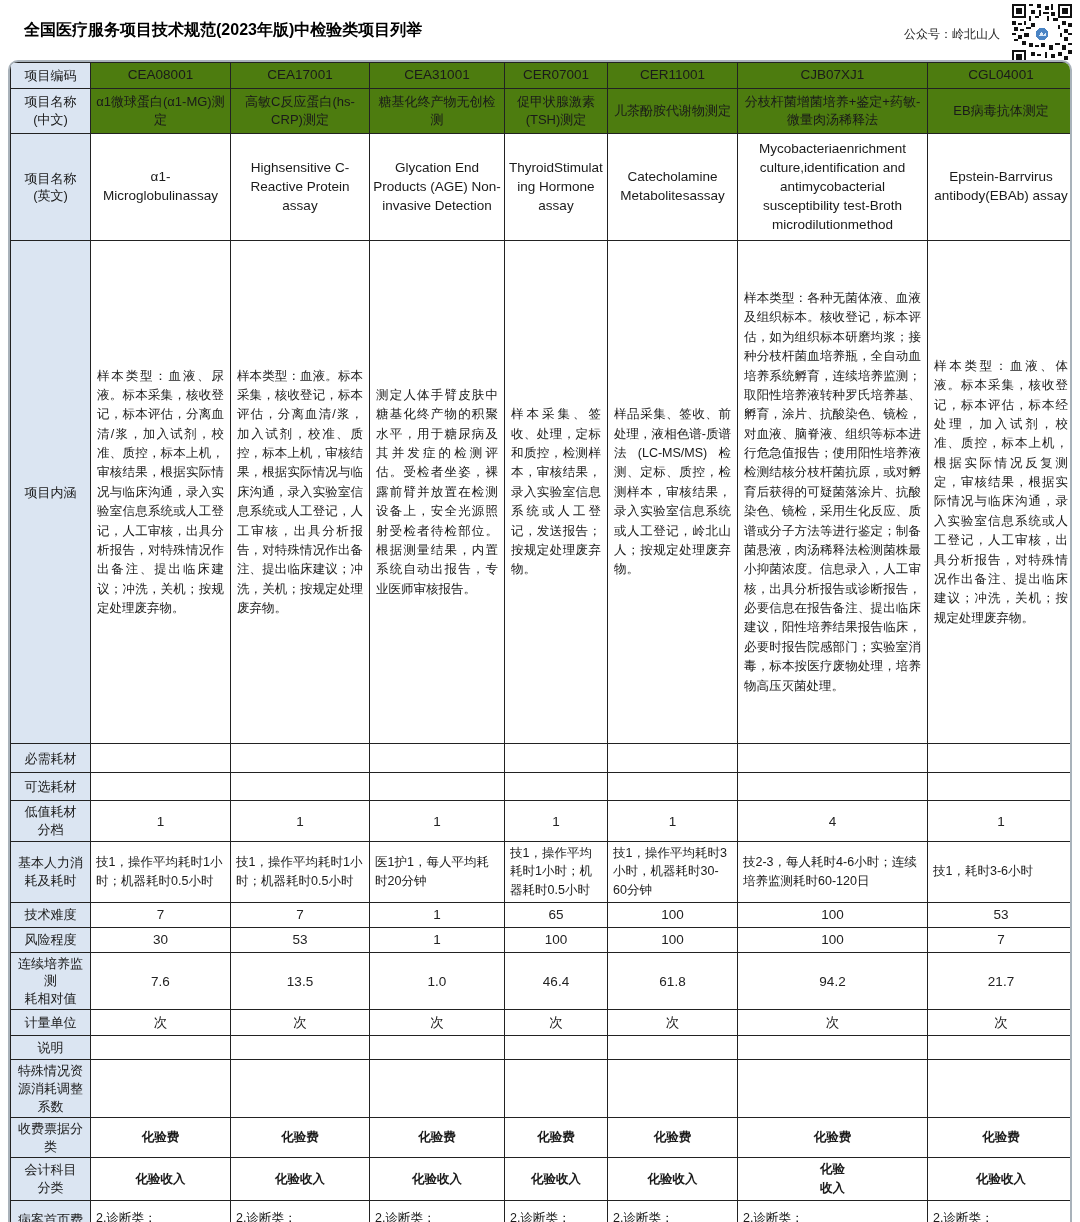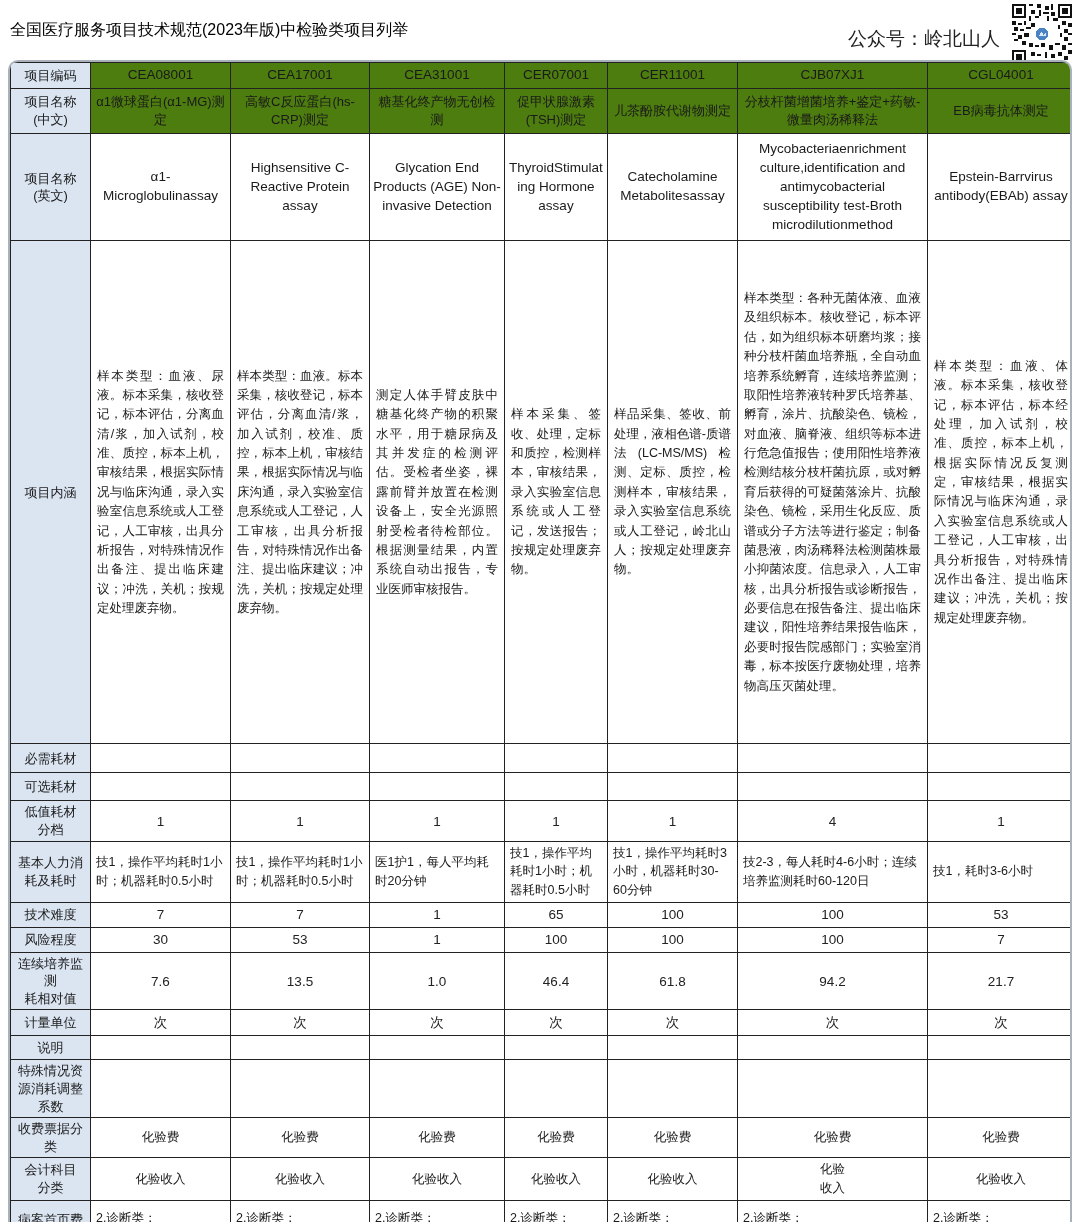--- a/index.html
+++ b/index.html
@@ -2,26 +2,26 @@
 <html><head>
 <meta charset="utf-8">
 <style>
   html,body{margin:0;padding:0;background:#ffffff;}
   body{
     width:1080px;height:1222px;position:relative;
     font-family:"Liberation Sans","DejaVu Sans",sans-serif;
     color:#1a1a1a;-webkit-font-smoothing:antialiased;
   }
   .page-title{
-    position:absolute;left:10px;top:20px;
-    font-size:16px;font-weight:normal;color:#000;
+    position:absolute;left:24px;top:20px;
+    font-size:16px;font-weight:bold;color:#000;
   }
   .wechat-label{
     position:absolute;right:80px;top:26px;
-    font-size:19px;color:#222;
+    font-size:12px;color:#222;
   }
   .qr{position:absolute;right:8px;top:4px;width:60px;height:60px;}
   .table-card{
     position:absolute;left:8px;top:60px;width:1064px;
     border:2px solid #a9b2ba;border-radius:10px;overflow:hidden;
     box-sizing:border-box;background:#fff;
   }
   table{
     border-collapse:collapse;table-layout:fixed;width:100%;
   }
@@ -37,21 +37,21 @@
     background:#4d7c0f;font-weight:normal;font-size:13.5px;line-height:1.35;
     text-align:center;
   }
   td.en{font-size:13.5px;text-align:center;line-height:1.4;padding:6px 3px;}
   td.txt{
     font-size:12.5px;text-align:justify;line-height:1.55;padding:3px 6px;
     white-space:normal;
   }
   td.num{font-size:13.5px;text-align:center;color:#222;}
   td.man{font-size:12.5px;text-align:left;line-height:1.5;padding:2px 5px;}
-  td.cen{font-size:12.5px;text-align:center;line-height:1.5;white-space:pre-line;}
+  td.cen{font-size:12.5px;text-align:center;line-height:1.5;white-space:pre-line;font-weight:bold;}
   td.rec{font-size:12.5px;text-align:left;line-height:1.55;padding:3px 5px;white-space:pre-line;}
   tr.rh1{height:26px}tr.rh2{height:45px}tr.rh3{height:97px}tr.rh4{height:503px}
   tr.rh5{height:29px}tr.rh6{height:28px}tr.rh7{height:39px}tr.rh8{height:59px}
   tr.rh9{height:25px}tr.rh10{height:25px}tr.rh11{height:34px}tr.rh12{height:26px}
   tr.rh13{height:24px}tr.rh14{height:56px}tr.rh15{height:40px}tr.rh16{height:40px}
   tr.rh17{height:57px}
 </style>
 </head>
 <body>
 

